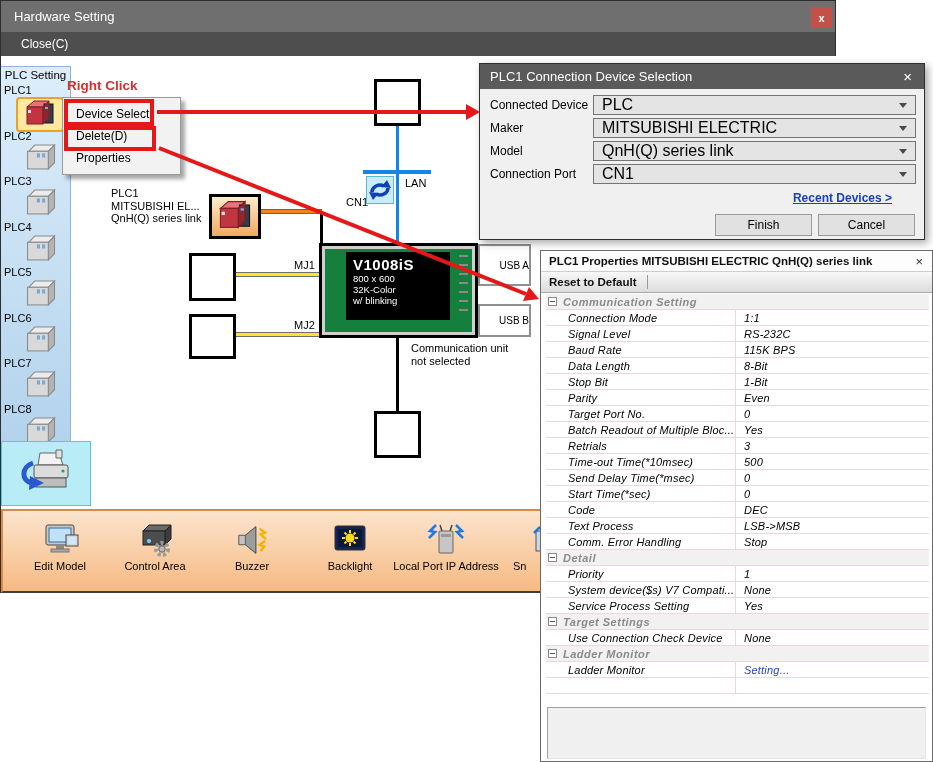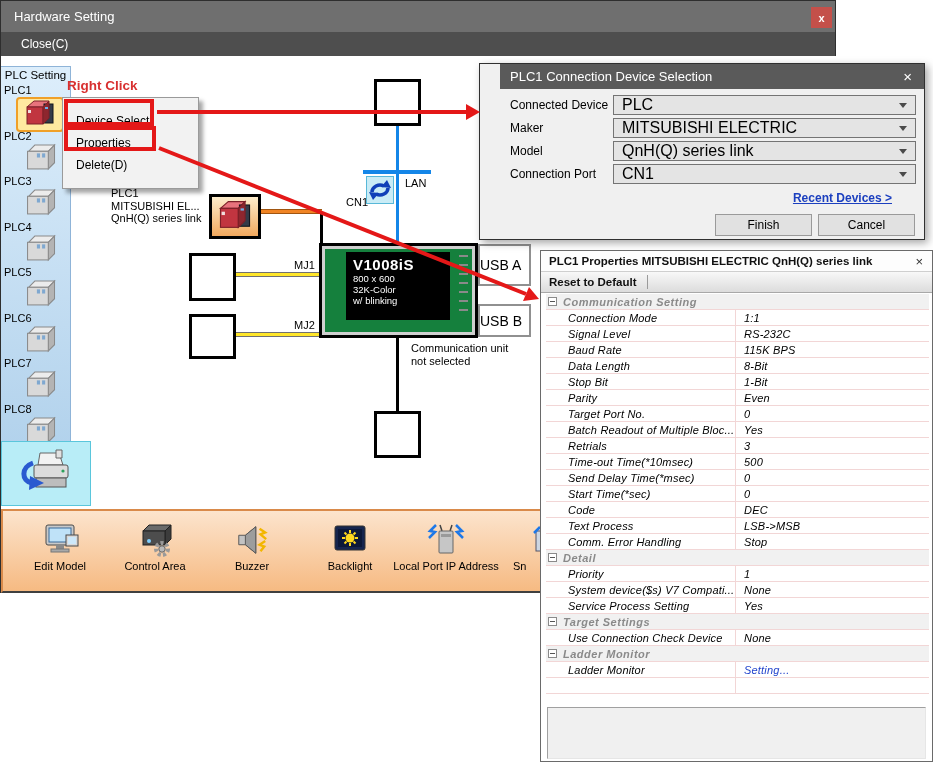--- a/index.html
+++ b/index.html
@@ -33,31 +33,31 @@
   .sq { position:absolute; width:47px; height:47px; border:3px solid #000; background:#fff; }
   .cv-label { position:absolute; font-size:11px; color:#000; white-space:nowrap; }
   .hline, .vline { position:absolute; }
   #hmi-device { position:absolute; left:228px; top:187px; width:159px; height:95px; border:3px solid #000; background:#15803d; box-shadow:inset 0 0 0 3px #cfcfcf; }
   #hmi-screen { position:absolute; left:24px; top:6px; width:104px; height:68px; background:#000; color:#fff; padding:4px 0 0 7px; }
   .scr-model { font-size:15px; font-weight:bold; letter-spacing:.5px; }
   .scr-line { font-size:9.5px; line-height:11px; }
   #hmi-keys { position:absolute; right:7px; top:9px; width:9px; height:60px; background:repeating-linear-gradient(to bottom,#8a8a8a 0 2px,rgba(0,0,0,0) 2px 9px); }
   #plc1-box { position:absolute; left:118px; top:138px; width:52px; height:45px; border:3px solid #000; background:linear-gradient(#fdeccb,#f2a95e); display:flex; align-items:center; justify-content:center; }
   #plc1-info { position:absolute; left:20px; top:131px; font-size:11px; line-height:12.5px; }
-  .usb-box { position:absolute; border:2px solid #909090; background:#fff; display:flex; align-items:center; justify-content:flex-start; font-size:14px; }
-
-  
-  #context-menu { position:absolute; left:62px; top:97px; width:137px; background:#f2f2f2; border:1px solid #9a9a9a; box-shadow:4px 4px 4px rgba(0,0,0,.35); padding:12px 0; z-index:30; }
+  .usb-box { position:absolute; border:2px solid #909090; background:#fff; display:flex; align-items:center; justify-content:flex-end; font-size:10px; }
+
+  
+  #context-menu { position:absolute; left:62px; top:97px; width:119px; background:#f2f2f2; border:1px solid #9a9a9a; box-shadow:4px 4px 4px rgba(0,0,0,.35); padding:5px 0; z-index:30; }
   .menu-item { height:22px; line-height:22px; padding-left:13px; font-size:12px; color:#000; }
   .red-box { position:absolute; border:4px solid #e41818; z-index:40; }
   #right-click-label { position:absolute; left:67px; top:78px; color:#d83030; font-size:13.5px; font-weight:bold; z-index:40; }
   #arrows { position:absolute; left:0; top:0; width:933px; height:762px; z-index:50; pointer-events:none; }
 
   
-  #dialog1 { position:absolute; left:479px; top:63px; width:446px; height:177px; background:#f0f0f0; border:1px solid #303030; box-shadow:3px 3px 8px rgba(0,0,0,.35); z-index:20;padding-left:20px; }
+  #dialog1 { position:absolute; left:479px; top:63px; width:446px; height:177px; background:#f0f0f0; border:1px solid #303030; box-shadow:3px 3px 8px rgba(0,0,0,.35); z-index:20; }
   .d1-title { height:25px; background:#5a5a5a; color:#fff; font-size:13px; display:flex; align-items:center; padding:0 12px 0 10px; }
   .d1-x { margin-left:auto; font-size:15px; }
   .d1-body { position:relative; padding:6px 8px 0 10px; }
   .d1-row { display:flex; align-items:center; height:20px; margin-bottom:3px; }
   .d1-label { width:103px; font-size:12px; }
   .d1-combo { flex:1; height:20px; background:#e4e4e4; border:1px solid #747474; font-size:16px; display:flex; align-items:center; padding:0 8px; }
   .d1-chev { margin-left:auto; width:0; height:0; border-left:4px solid rgba(0,0,0,0); border-right:4px solid rgba(0,0,0,0); border-top:5px solid #4a4a4a; }
   .d1-link { text-align:right; padding-right:24px; margin:7px 0 9px; font-size:12px; font-weight:bold; color:#1b3fbf; text-decoration:underline; }
   .d1-buttons { display:flex; justify-content:flex-end; gap:6px; padding-right:1px; }
   .d1-btn { width:97px; height:22px; background:#e1e1e1; border:1px solid #9a9a9a; font-size:12px; display:flex; align-items:center; justify-content:center; }
@@ -341,22 +341,22 @@
             </svg>
           </div>
           <div class="tb-label">Sn</div>
         </div>
       </div>
   </div>
 </div>
 
 <div id="context-menu">
     <div class="menu-item">Device Select</div>
+    <div class="menu-item">Delete(D)</div>
     <div class="menu-item">Properties</div>
-    <div class="menu-item">Delete(D)</div>
   </div>
 <div class="red-box" style="left:64px;top:99px;width:90px;height:27px;"></div>
 <div class="red-box" style="left:64px;top:126px;width:92px;height:25px;"></div>
 <div id="right-click-label">Right Click</div>
 
 <svg id="arrows">
   <line x1="157" y1="112" x2="467" y2="112" stroke="#e41818" stroke-width="4"></line>
   <polygon points="466,104 480,112 466,120" fill="#e41818"></polygon>
   <line x1="159" y1="148" x2="526" y2="294" stroke="#e41818" stroke-width="4"></line>
   <polygon points="539,299 523,301 529,287" fill="#e41818"></polygon>

